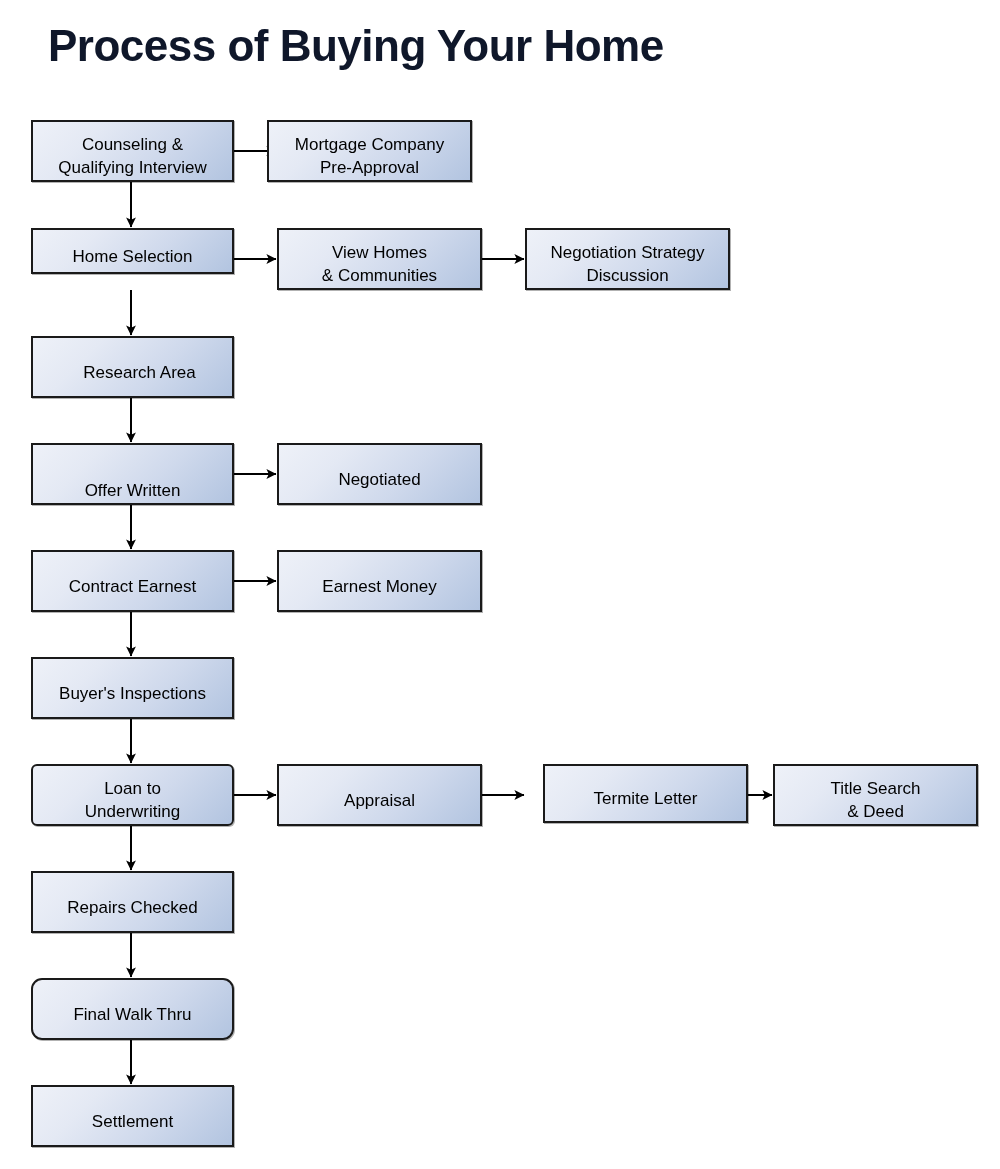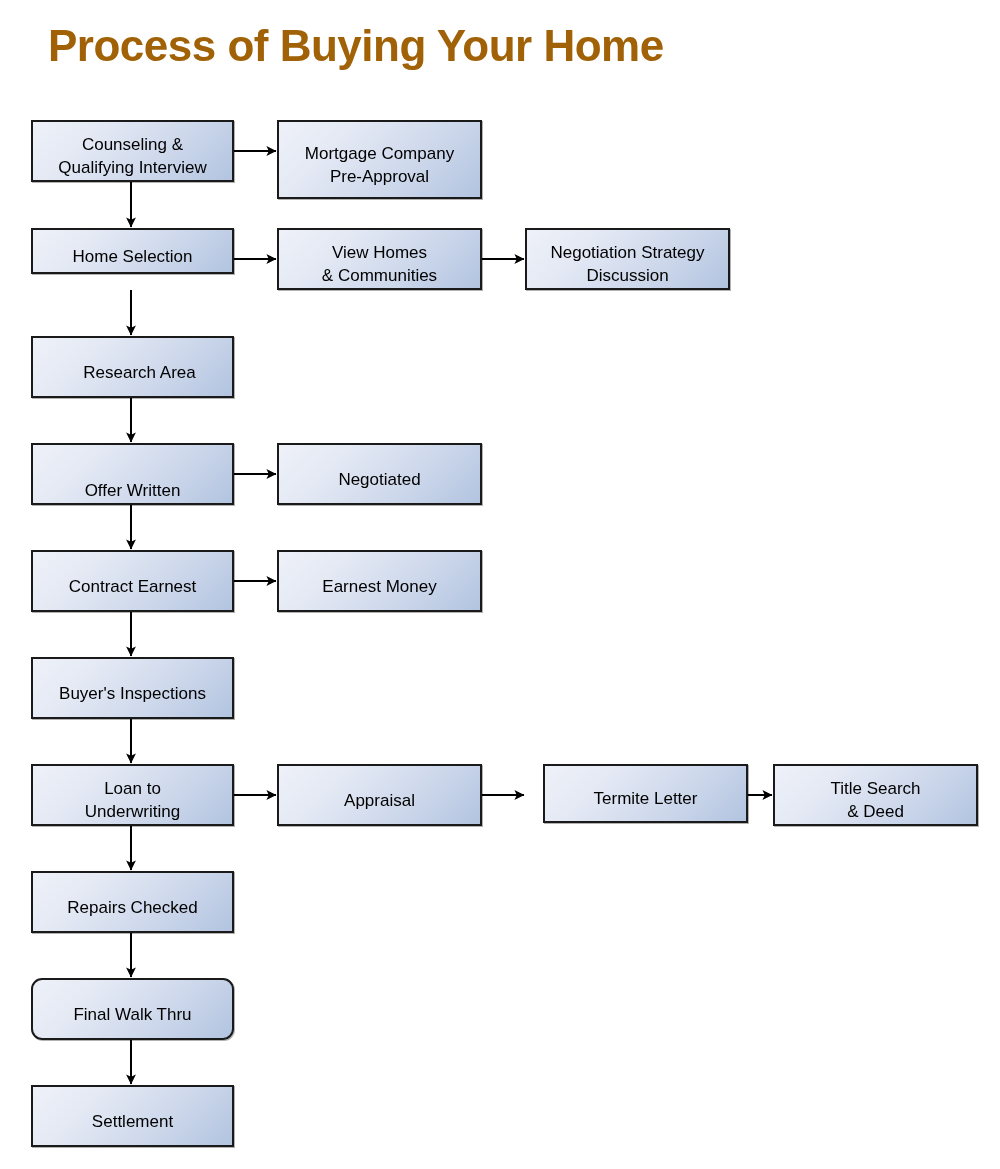--- a/index.html
+++ b/index.html
@@ -19,21 +19,21 @@
     left: 0; top: 0;
     width: 1000px;
     height: 1169px;
   }
   #title {
     position: absolute;
     left: 48px;
     top: 22px;
     font-size: 44px;
     font-weight: bold;
-    color: #a16207;
+    color: #0f172a;
     letter-spacing: -0.5px;
     white-space: nowrap;
     line-height: 1.1;
   }
   .node {
     position: absolute;
     box-sizing: border-box;
     border: 2px solid #1a1a1a;
     background: linear-gradient(135deg, #eef1f8 0%, #e4e9f4 28%, #cfd9ec 62%, #b2c4e0 100%);
     display: flex;
@@ -91,21 +91,21 @@
         <line x1="131" y1="933" x2="131" y2="977" stroke="#000000" stroke-width="2" marker-end="url(#ah)"></line>
         <line x1="131" y1="1040" x2="131" y2="1084" stroke="#000000" stroke-width="2" marker-end="url(#ah)"></line>
       </g>
   </svg>
 
   <div id="node-group">
       <div class="node" style="left: 31px; top: 120px; width: 203px; height: 62px;">
         <span>Counseling &amp;
 Qualifying Interview</span>
       </div>
-      <div class="node" style="left: 277px; top: 120px; width: 205px; height: 79px;">
+      <div class="node" style="left: 267px; top: 120px; width: 205px; height: 62px;">
         <span>Mortgage Company
 Pre-Approval</span>
       </div>
       <div class="node" style="left: 31px; top: 228px; width: 203px; height: 46px;">
         <span>Home Selection</span>
       </div>
       <div class="node" style="left: 277px; top: 228px; width: 205px; height: 62px;">
         <span>View Homes
 &amp; Communities</span>
       </div>
@@ -124,21 +124,21 @@
       </div>
       <div class="node" style="left: 31px; top: 550px; width: 203px; height: 62px;">
         <span>Contract Earnest</span>
       </div>
       <div class="node" style="left: 277px; top: 550px; width: 205px; height: 62px;">
         <span>Earnest Money</span>
       </div>
       <div class="node" style="left: 31px; top: 657px; width: 203px; height: 62px;">
         <span>Buyer's Inspections</span>
       </div>
-      <div class="node" style="left: 31px; top: 764px; width: 203px; height: 62px;">
+      <div class="node" style="left: 31px; top: 764px; width: 203px; height: 62px; border-radius: 6px;">
         <span>Loan to
 Underwriting</span>
       </div>
       <div class="node" style="left: 277px; top: 764px; width: 205px; height: 62px;">
         <span>Appraisal</span>
       </div>
       <div class="node" style="left: 543px; top: 764px; width: 205px; height: 59px;">
         <span>Termite Letter</span>
       </div>
       <div class="node" style="left: 773px; top: 764px; width: 205px; height: 62px;">

